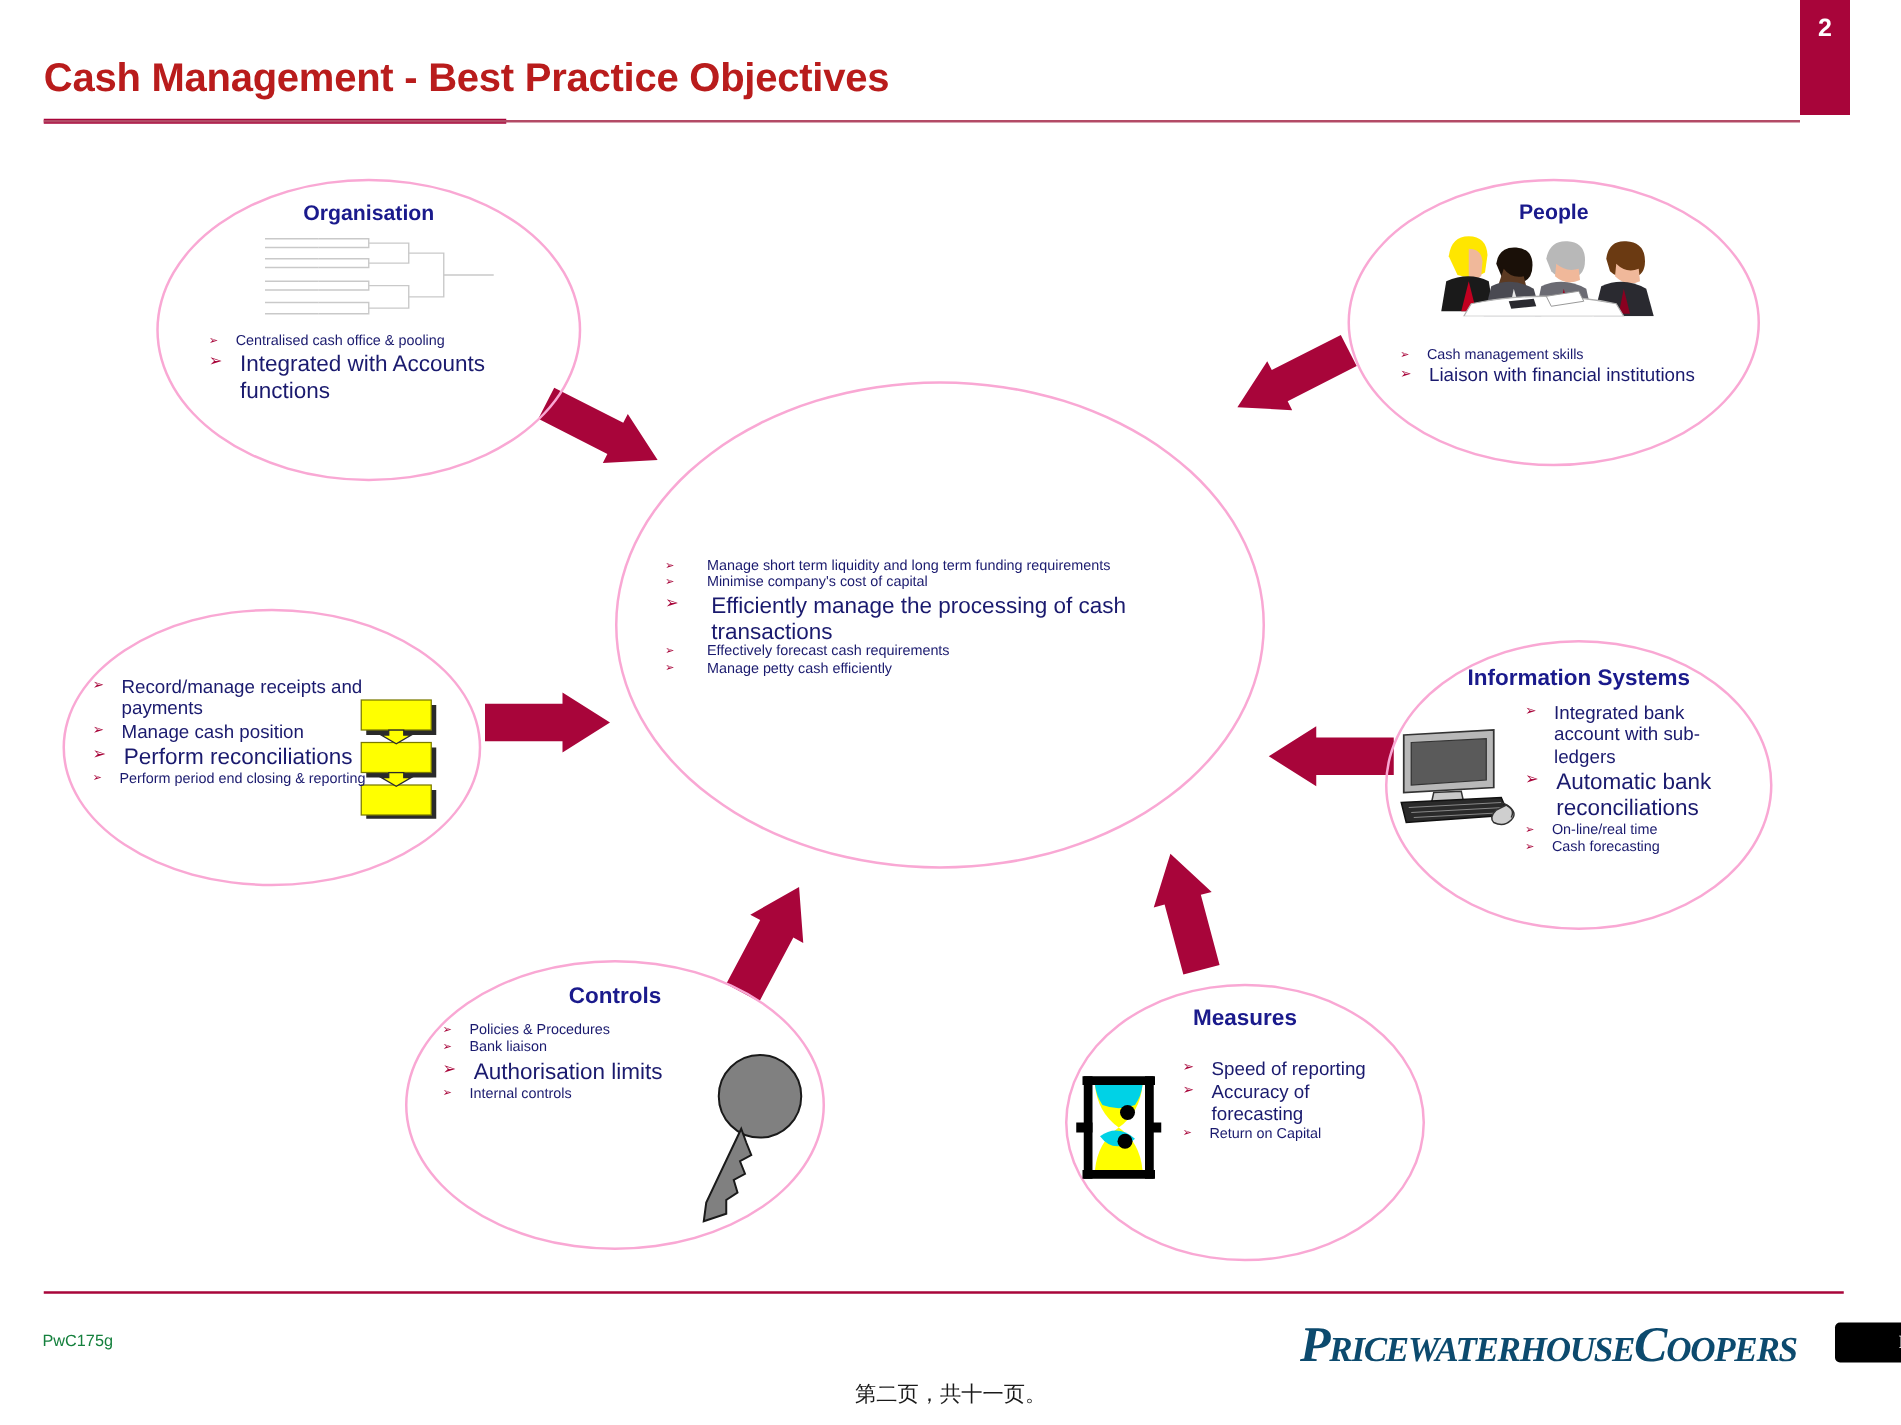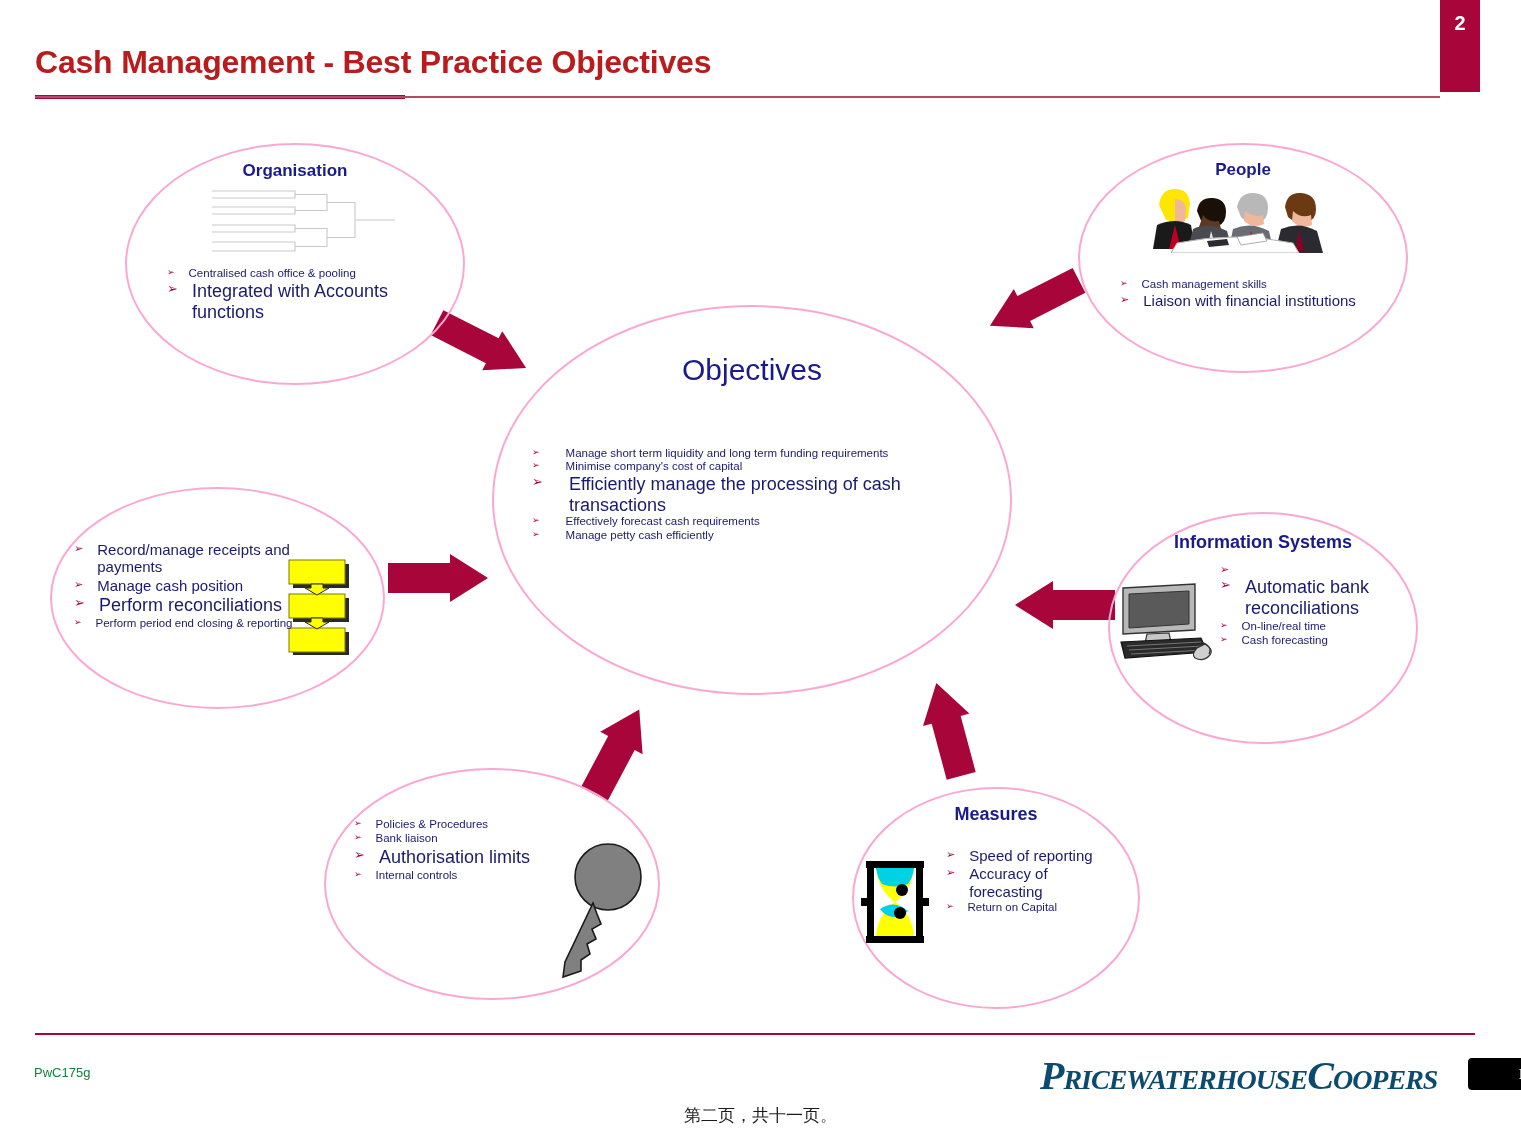--- a/index.html
+++ b/index.html
@@ -86,21 +86,20 @@
     </g>
 
     <g transform="translate(938,782) rotate(-105)">
       <polygon points="0,9 58,9 58,0 96,24 58,48 58,39 0,39"></polygon>
     </g>
   </g>
 </svg>
 
 <div class="ellipse" id="center-ellipse">
   <div class="node-title" id="center-title">
-    <div>Objectives</div>
   </div>
   <div class="bullets" id="center-bullets">
       <div class="bullet b-sm">
         <span class="mark" style="margin-right: 26px;">➢</span>
         <span class="txt">Manage short term liquidity and long term funding requirements</span>
       </div>
       <div class="bullet b-sm">
         <span class="mark" style="margin-right: 26px;">➢</span>
         <span class="txt">Minimise company's cost of capital</span>
       </div>
@@ -243,37 +242,39 @@
         <line x1="14" y1="72" x2="88" y2="68"></line>
       </g>
 
       <path d="M88 62 q10 6 4 12 q-6 6 -14 2 q-4 -4 2 -10 z" fill="#cfcfcf" stroke="#333" stroke-width="1.2"></path>
       <path d="M84 60 q12 4 8 12" fill="none" stroke="#333" stroke-width="1.2"></path>
     </g>
   </svg>
   <div class="bullets" style="left:110px;top:48px;width:170px;">
       <div class="bullet b-md">
         <span class="mark" style="margin-right: 14px;">➢</span>
+        <span class="txt">Integrated bank account with sub-ledgers</span>
       </div>
       <div class="bullet b-lg">
         <span class="mark" style="margin-right: 14px;">➢</span>
         <span class="txt">Automatic bank reconciliations</span>
       </div>
       <div class="bullet b-sm">
         <span class="mark" style="margin-right: 14px;">➢</span>
         <span class="txt">On-line/real time</span>
       </div>
       <div class="bullet b-sm">
         <span class="mark" style="margin-right: 14px;">➢</span>
         <span class="txt">Cash forecasting</span>
       </div>
     </div>
 </div>
 
 <div class="ellipse" style="left:324px;top:768px;width:336px;height:232px;">
+  <div class="node-title" style="top:16px;font-size:18px;">Controls</div>
   <svg class="icon-art" style="left:215px;top:70px;" width="110" height="140" viewBox="0 0 110 140">
     <g fill="#808080" stroke="#1a1a1a" stroke-width="1.6">
       <circle cx="67" cy="37" r="33"></circle>
       <path d="M52 63 L24 122 L22 137 L40 131 L40 120 L49 114 L46 104 L55 99 L51 89 L60 84 L56 74 Z"></path>
     </g>
   </svg>
   <div class="bullets" style="left:28px;top:48px;width:250px;">
       <div class="bullet b-sm">
         <span class="mark" style="margin-right: 14px;">➢</span>
         <span class="txt">Policies &amp; Procedures</span>

